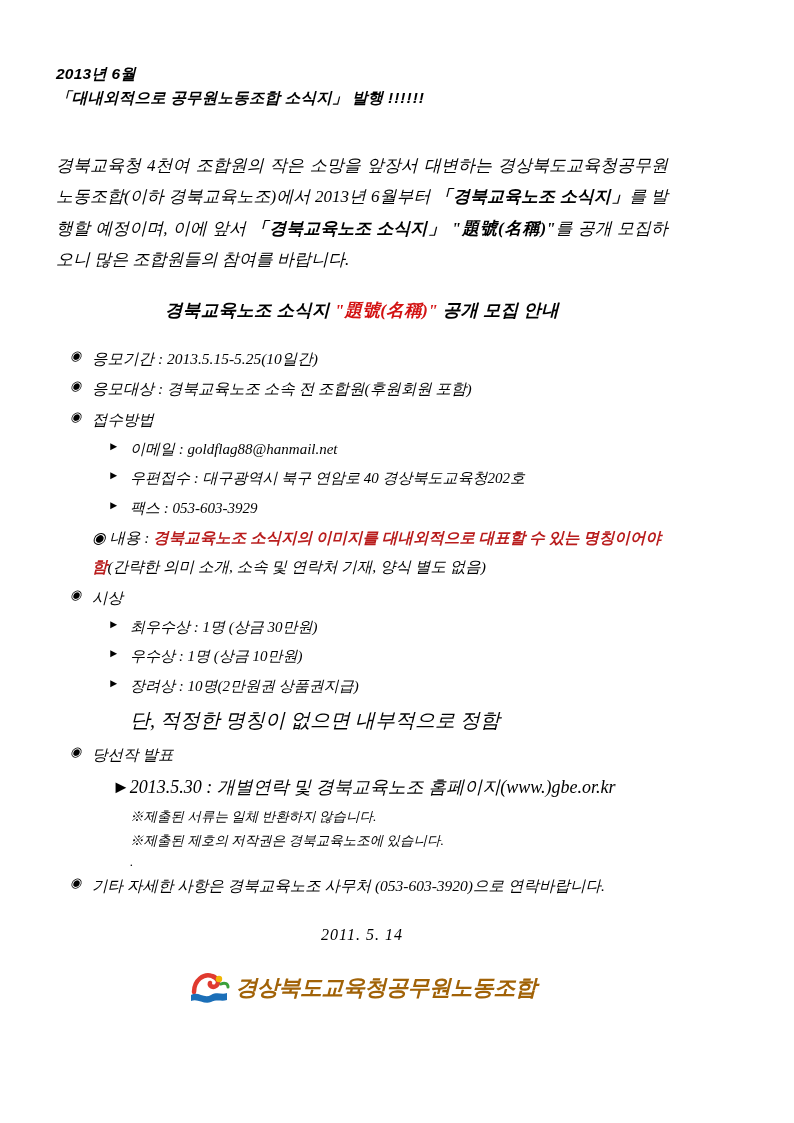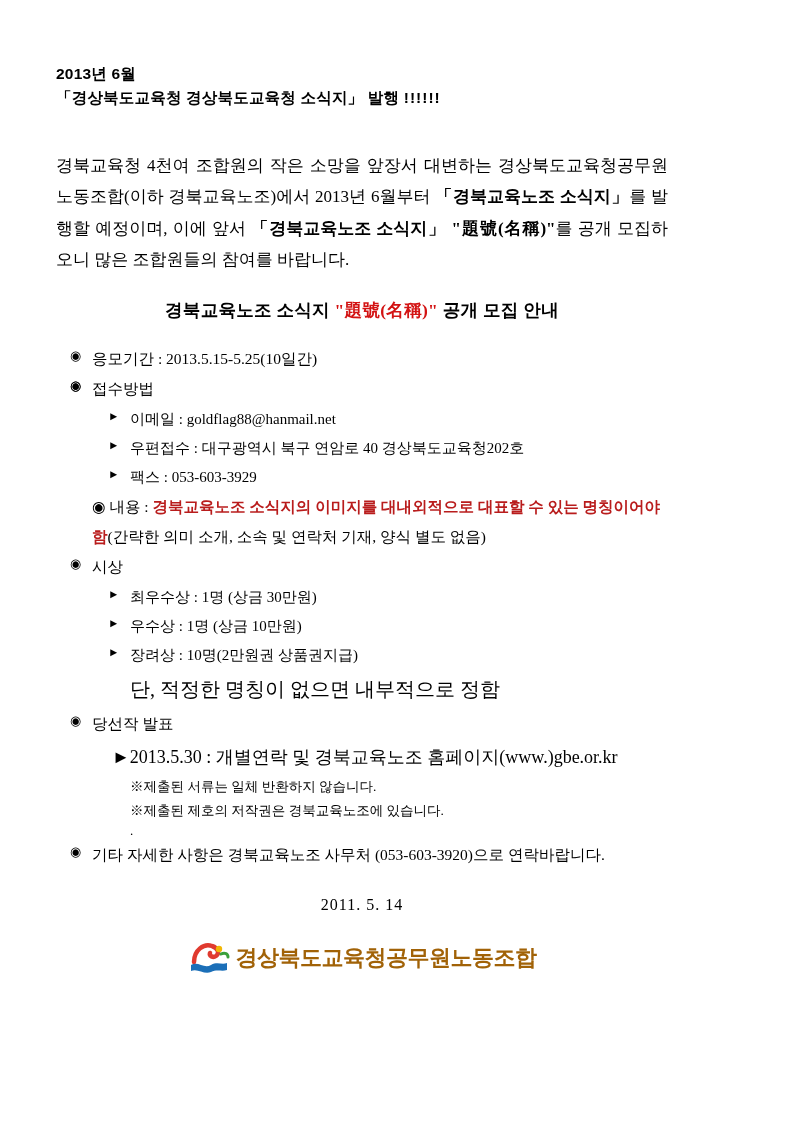--- a/index.html
+++ b/index.html
@@ -12,20 +12,21 @@
     background: #ffffff;
     font-family: "Liberation Serif", serif;
     color: #000000;
   }
   .page {
     position: relative;
     width: 724px;
     height: 1123px;
     box-sizing: border-box;
     padding: 62px 56px 28px 56px;
+    font-style: italic;
   }
   .header-line {
     font-family: "Liberation Sans", sans-serif;
     font-weight: bold;
     font-size: 15.5px;
     line-height: 1.55;
     letter-spacing: 0.2px;
   }
   .header-line2 {
     font-family: "Liberation Sans", sans-serif;
@@ -153,40 +154,41 @@
     color: #a16207;
   }
 </style>
 </head>
 <body>
 
 <div class="page">
 
   <div class="header-line">2013년 6월</div>
   <div class="header-line2">
-    <span>「경상북도교육청 경상북도교육청 소식지」 발행 </span><span class="excl">!!!!!!</span>
+    <span>「대내외적으로 공무원노동조합 소식지」 발행 </span><span class="excl">!!!!!!</span>
   </div>
 
   <div class="intro">
     <span>경북교육청 4천여 조합원의 작은 소망을 앞장서 대변하는 경상북도교육청공무원노동조합(이하 경북교육노조)에서 2013년 6월부터 </span><span class="b">「경북교육노조 소식지」</span><span>를 발행할 예정이며, 이에 앞서 </span><span class="b">「경북교육노조 소식지」 "題號(名稱)"</span><span>를 공개 모집하오니 많은 조합원들의 참여를 바랍니다.</span>
   </div>
 
   <div class="title-row">
     <span>경북교육노조 소식지 </span><span class="red">"題號(名稱)"</span><span> 공개 모집 안내</span>
   </div>
 
   <div class="bullets">
 
     <span class="b-item">
       <span class="marker">◉</span>
       <span>응모기간 : 2013.5.15-5.25(10일간)</span>
     </span>
 
     <span class="b-item">
       <span class="marker">◉</span>
+      <span>응모대상 : 경북교육노조 소속 전 조합원(후원회원 포함)</span>
     </span>
 
     <span class="b-item">
       <span class="marker">◉</span>
       <span>접수방법</span>
     </span>
 
     <span class="sub-item">
       <span class="marker">►</span>
       <span>이메일 : goldflag88@hanmail.net</span>

